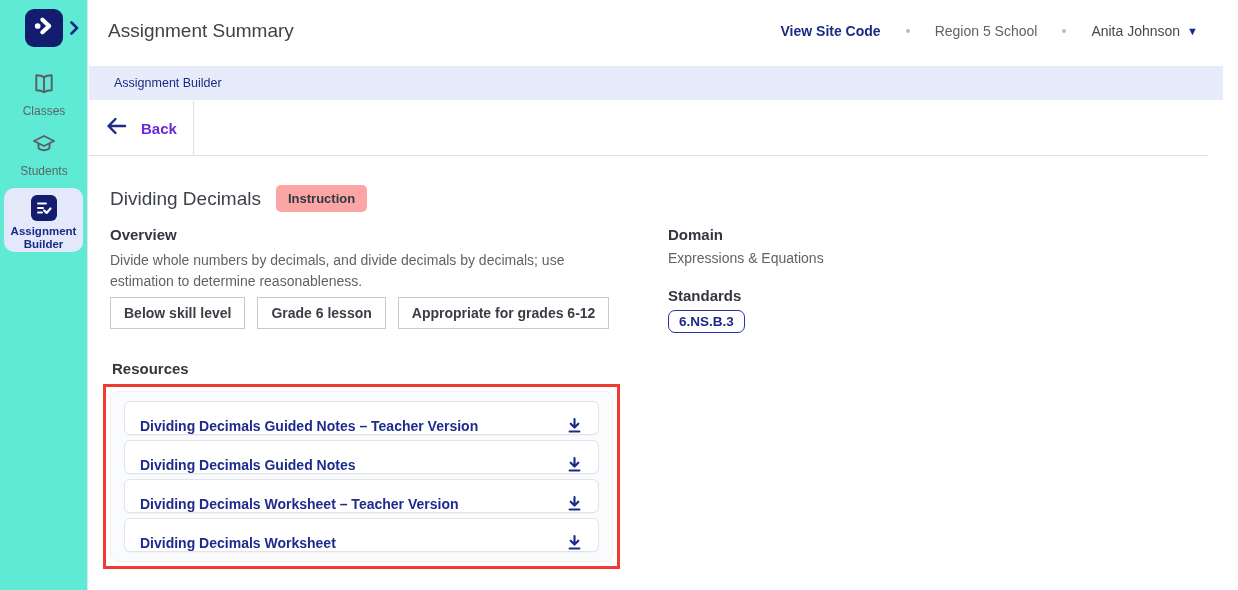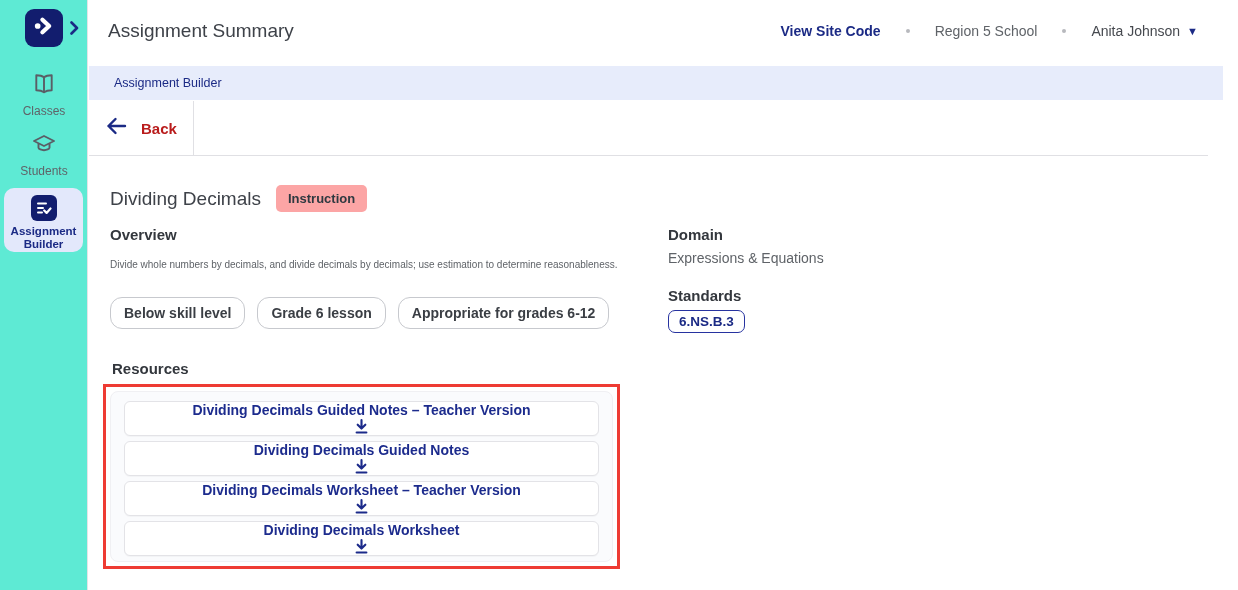--- a/index.html
+++ b/index.html
@@ -32,54 +32,54 @@
   .caret { color:#1b2a85; font-size:11px; line-height:11px; }
 
   
   .breadcrumb-bar { position:absolute; left:89px; top:66px; width:1134px; height:34px;
     background:#e7ecfb; display:flex; align-items:center; padding-left:25px; }
   .breadcrumb-bar span { color:#1b2a85; font-size:12.5px; cursor:pointer; }
 
   
   .back-bar { position:absolute; left:89px; top:100px; width:1149px; height:56px; background:#fff; }
   .back-btn { position:absolute; left:17px; top:0; height:56px; display:flex; align-items:center; gap:14px; cursor:pointer; }
-  .back-label { color:#b91c1c; font-weight:bold; font-size:15px; }
+  .back-label { color:#6d28d9; font-weight:bold; font-size:15px; }
   .back-vdiv { position:absolute; left:104px; top:1px; width:1px; height:55px; background:#e0e0e4; }
   .back-hline { position:absolute; left:0; top:55px; width:1119px; height:1px; background:#e0e0e4; }
 
   
   .lesson-title-row { position:absolute; left:110px; top:185px; display:flex; align-items:center; gap:15px; }
   .lesson-title { font-size:19px; color:#3e4249; font-weight:500; }
   .badge { background:#fca5a5; color:#2e3940; font-size:13px; font-weight:bold;
     padding:6px 12px; border-radius:5px; }
 
   .sec-heading { font-size:15px; font-weight:bold; color:#33373d; position:absolute; }
   #overview-h { left:110px; top:226px; }
   .overview-text { position:absolute; left:110px; top:250px; width:510px;
-    font-size:10px; color:#5f6368; line-height:30px; }
+    font-size:14px; color:#5f6368; line-height:21px; }
   .chips { position:absolute; left:110px; top:297px; display:flex; gap:12px; }
-  .chip { border:1px solid #c7c9ce; border-radius:12px; padding:7px 13px;
+  .chip { border:1px solid #c7c9ce; border-radius:0; padding:7px 13px;
     font-size:14px; font-weight:bold; color:#3a3e44; background:#fff; }
 
   #domain-h { left:668px; top:226px; }
   .domain-value { position:absolute; left:668px; top:250px; font-size:14px; color:#5f6368; }
   #standards-h { left:668px; top:287px; }
   .standard-chip { position:absolute; left:668px; top:310px; border:1.5px solid #2733a0;
     border-radius:7px; padding:3px 10px; font-size:13.5px; font-weight:bold; color:#1b2a85; background:#fff; }
 
   #resources-h { left:112px; top:360px; }
 
   .red-box { position:absolute; left:103px; top:384px; width:517px; height:185px;
     border:3px solid #ee3b33; }
   .resources-panel { position:absolute; inset:4px; background:#fafbfd;
     border:1px solid #f0f0f3; border-radius:8px; padding:9px 13px;
     display:flex; flex-direction:column; gap:5px; }
   .res-row { height:36px; background:#ffffff; border:1px solid #e3e3e7; border-radius:6px;
-    display:flex; align-items:center; justify-content:space-between; padding:0 15px;
-    box-shadow:0 1px 1px rgba(0,0,0,0.03); cursor:pointer;flex-direction:column; }
+    display:flex; align-items:flex-end; justify-content:space-between; padding:0 15px;
+    box-shadow:0 1px 1px rgba(0,0,0,0.03); cursor:pointer; }
   .res-title { color:#1c2b8d; font-size:14px; font-weight:bold; }
   .dl-btn { display:flex; align-items:center; cursor:pointer; }
 </style>
 </head>
 <body>
 
 <div class="sidebar">
   <div class="logo-box">
     <span>
       <svg width="30" height="30" viewBox="0 0 38 38">

